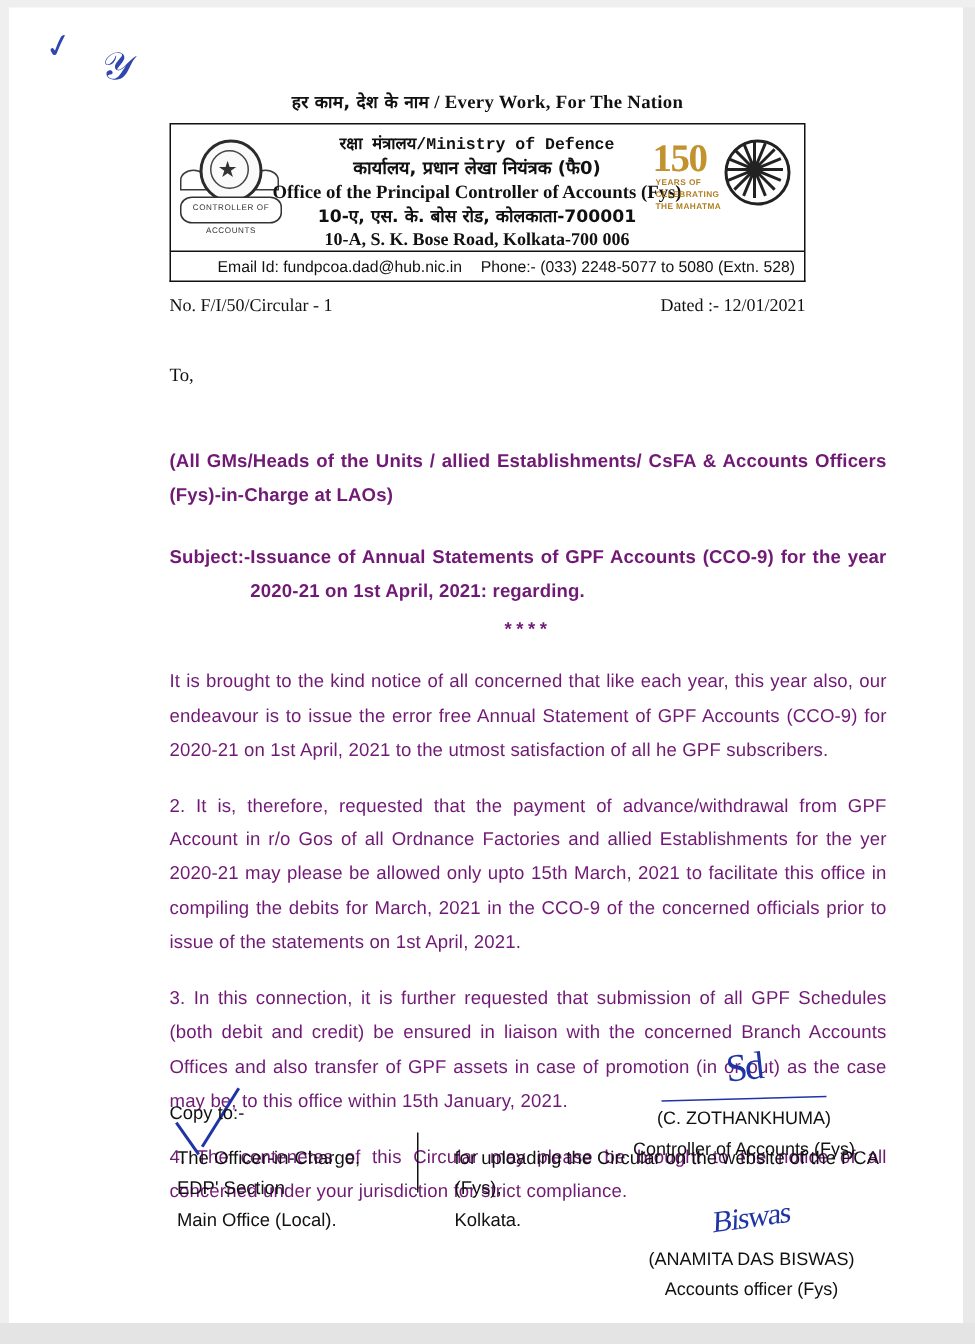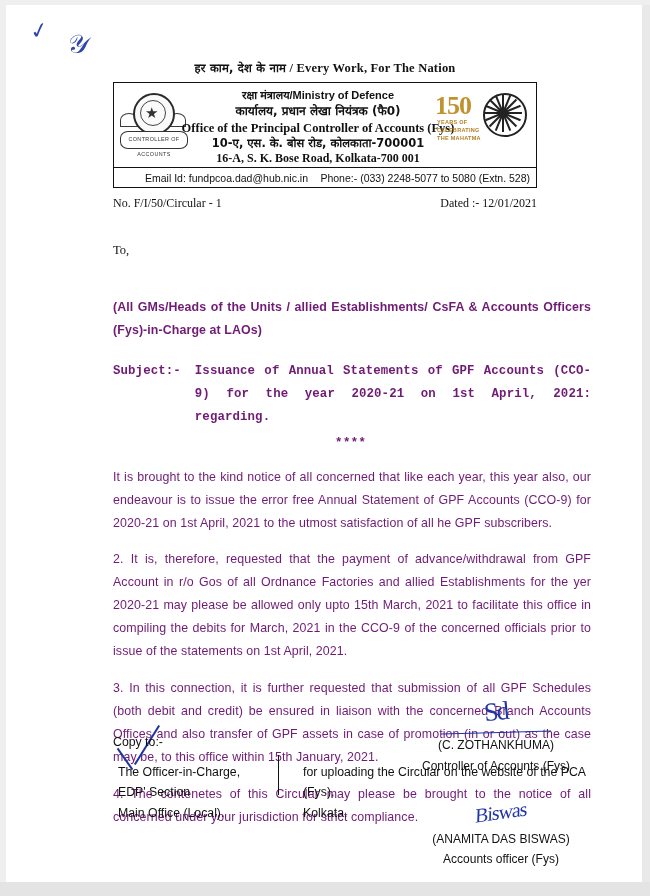--- a/index.html
+++ b/index.html
@@ -73,21 +73,21 @@
   .head-center {
     position: absolute;
     left: 56px;
     right: 70px;
     top: 5px;
     text-align: center;
     line-height: 1.32;
     color: #111;
   }
   .head-center .l1 { font-size: 12px; font-weight: bold; }
-  .head-center .l1 .hindi { font-family: Liberation Sans, sans-serif; font-size: 11px; }
+  .head-center .l1 .hindi { font-family: Liberation Mono, monospace; font-size: 11px; }
   .head-center .l2 { font-size: 12px; font-weight: bold; font-family: "DejaVu Sans", sans-serif; }
   .head-center .l3 { font-size: 12.5px; font-weight: bold; }
   .head-center .l4 { font-size: 11.5px; font-weight: bold; font-family: "DejaVu Sans", sans-serif; }
   .head-center .l5 { font-size: 12px; font-weight: bold; }
 
   
   .crest {
     position: absolute;
     left: 6px;
     top: 8px;
@@ -235,24 +235,23 @@
     font-size: 12.4px;
     line-height: 1.85;
     text-align: justify;
     font-family: "Liberation Sans", sans-serif;
     letter-spacing: 0.1px;
   }
   .body-text p { margin: 0 0 14px 0; }
   .addressee { font-weight: bold; margin-bottom: 18px !important; }
   .subject-row {
     display: flex;
-    gap: 14px;
+    gap: 0;
     font-weight: bold;
     margin-bottom: 2px !important;
-    font-family: Liberation Mono, monospace;
   }
   .subject-row .lab { white-space: nowrap; }
   .subject-row .val { font-weight: bold; }
   .stars {
     text-align: center;
     letter-spacing: 3px;
     margin: 2px 0 12px 0 !important;
     font-weight: bold;
   }
 
@@ -394,21 +393,21 @@
         <div class="banner">CONTROLLER OF ACCOUNTS</div>
       </div>
 
       <div class="head-center">
         <div class="l1">
           <span class="hindi">रक्षा मंत्रालय/Ministry of Defence</span>
         </div>
         <div class="l2">कार्यालय, प्रधान लेखा नियंत्रक (फै0)</div>
         <div class="l3">Office of the Principal Controller of Accounts (Fys)</div>
         <div class="l4">10-ए, एस. के. बोस रोड, कोलकाता-700001</div>
-        <div class="l5">16-A, S. K. Bose Road, Kolkata-700 001</div>
+        <div class="l5">10-A, S. K. Bose Road, Kolkata-700 006</div>
       </div>
 
       <div class="logo150">
         <div class="num">150</div>
         <div class="yrs">YEARS OF CELEBRATING THE MAHATMA</div>
         <div class="wheel">
           <div class="spoke" style="transform:rotate(0deg)"></div>
           <div class="spoke" style="transform:rotate(22.5deg)"></div>
           <div class="spoke" style="transform:rotate(45deg)"></div>
           <div class="spoke" style="transform:rotate(67.5deg)"></div>

